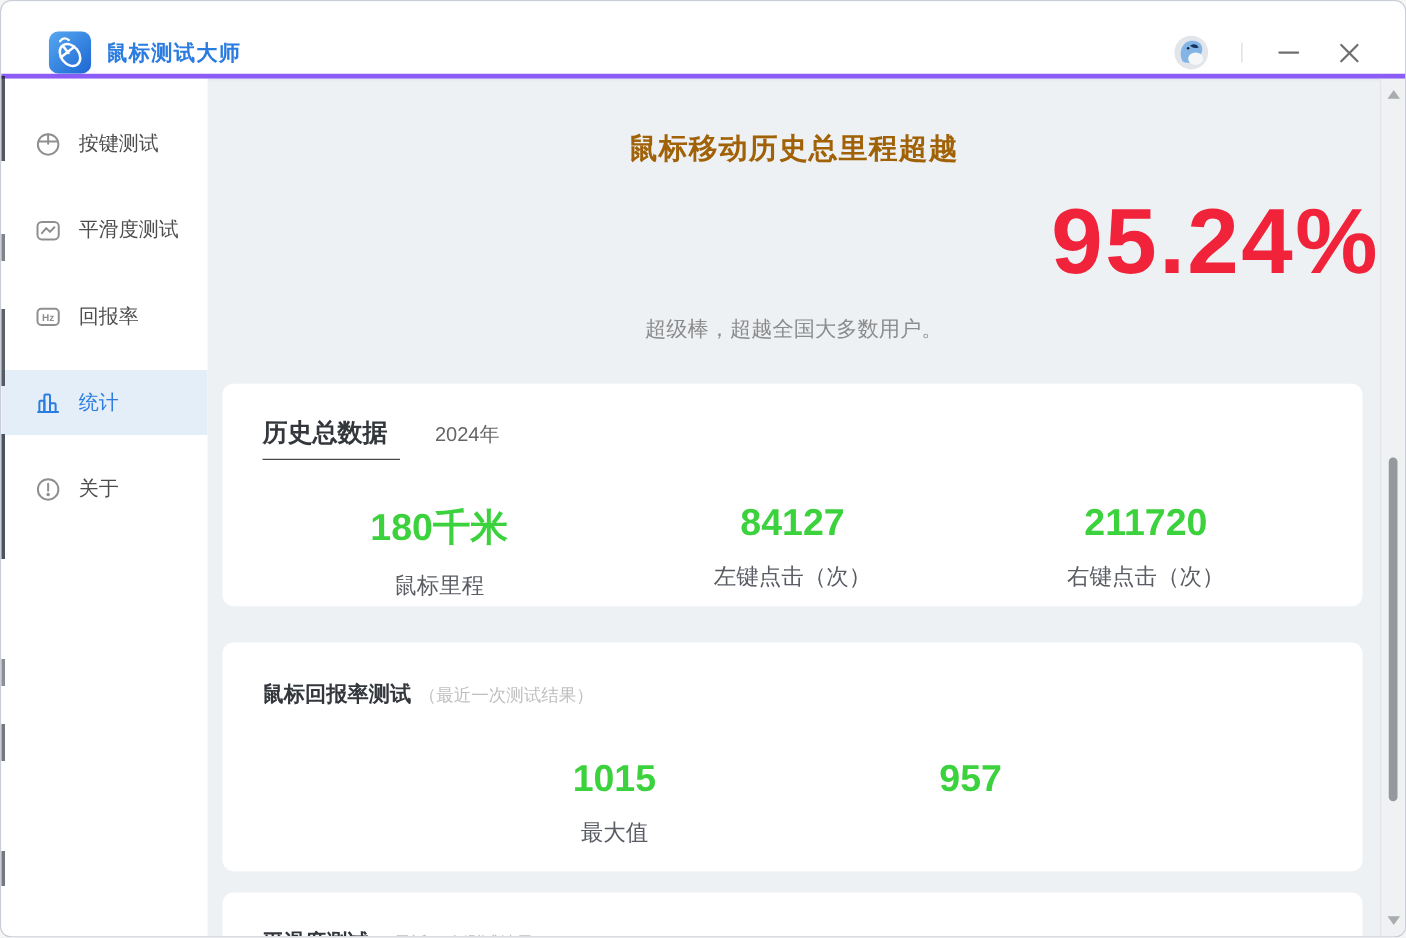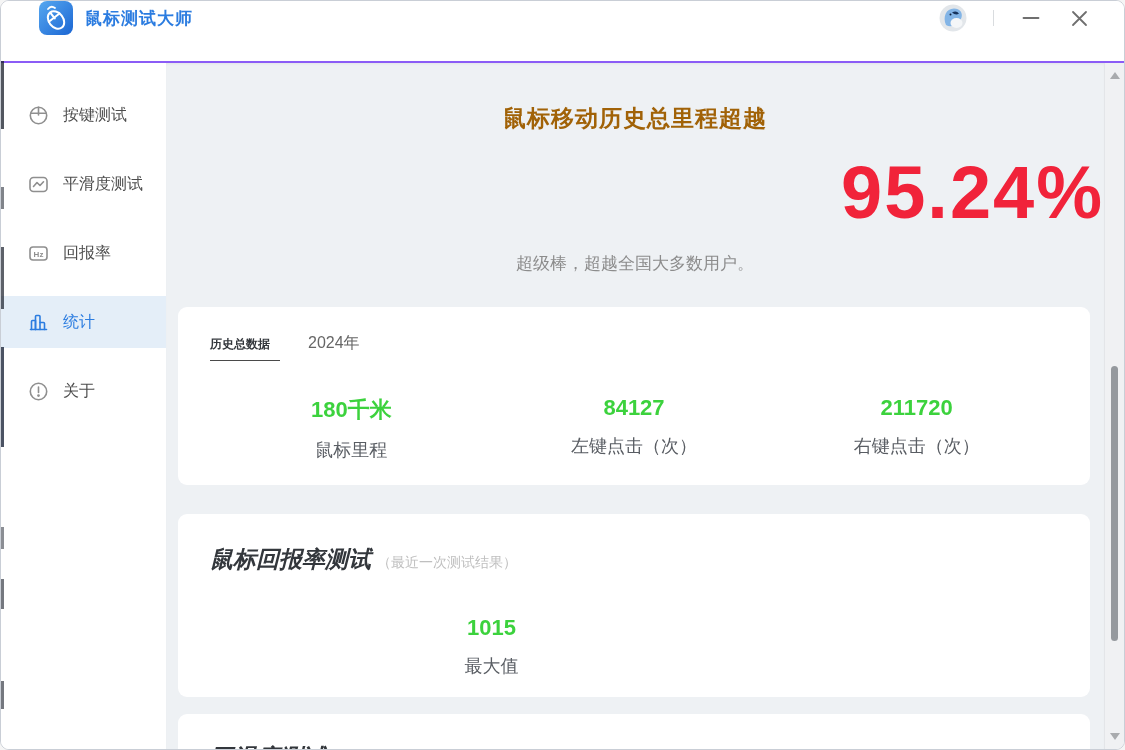--- a/index.html
+++ b/index.html
@@ -17,21 +17,21 @@
       transparent 120px 178px, rgba(24,30,42,.55) 178px 200px,
       transparent 200px 238px, rgba(24,30,42,.7) 238px 300px,
       transparent 300px 338px, rgba(30,40,60,.8) 338px 438px,
       transparent 438px 518px, rgba(24,30,42,.5) 518px 540px,
       transparent 540px 570px, rgba(24,30,42,.6) 570px 600px,
       transparent 600px 672px, rgba(24,30,42,.6) 672px 700px,
       transparent 700px);
   }
 
   
-  .titlebar { height:62px; background:#fff; display:flex; align-items:flex-start; justify-content:space-between; padding:0 28px 0 38px; border-bottom:2px solid #8b5cf6; }
+  .titlebar { height:62px; background:#fff; display:flex; align-items:flex-end; justify-content:space-between; padding:0 28px 0 38px; border-bottom:4px solid #8b5cf6; }
   .brand { display:flex; align-items:center; gap:12px; }
   .app-logo { width:34px; height:34px; display:block; }
   .app-title { font-size:17px; font-weight:bold; color:#2b7ce0; letter-spacing:1px; }
   .tb-right { display:flex; align-items:center; }
   .avatar { width:28px; height:28px; border-radius:50%; overflow:hidden; cursor:pointer; }
   .tb-divider { width:1px; height:16px; background:#d9dcdf; margin:0 20px 0 26px; }
   .win-btn { background:none; border:none; width:34px; height:34px; display:flex; align-items:center; justify-content:center; cursor:pointer; }
   .win-btn + .win-btn { margin-left:14px; }
 
   
@@ -47,30 +47,30 @@
   .page-heading { margin-top:40px; text-align:center; font-size:23px; font-weight:bold; color:#a16207; letter-spacing:1px; }
   .big-percent { margin-top:22px; text-align:right; font-size:74px; line-height:74px; font-weight:bold; color:#f1233a; letter-spacing:2px; }
   .summary-sub { margin-top:22px; text-align:center; font-size:17px; color:#8c8c8c; }
 
   
   .card { background:#fff; border-radius:9px; margin:0 14px 0 12px; }
   .card1 { margin-top:32px; height:178px; padding:26px 32px 0; }
   .card2 { margin-top:29px; height:183px; padding:30px 32px 0; }
   .card3 { margin-top:17px; height:120px; padding:28px 32px 0; }
   .tabs { display:flex; align-items:baseline; }
-  .tab-main { font-size:12px; font-weight:bold; color:#33373c; padding:0 10px 7px 0; border-bottom:1.5px solid #4a4a4a; cursor:pointer; }
+  .tab-main { font-size:20px; font-weight:bold; color:#33373c; padding:0 10px 7px 0; border-bottom:1.5px solid #4a4a4a; cursor:pointer; }
   .tab-year { font-size:16px; color:#666; margin-left:28px; cursor:pointer; }
   .stats-row { display:flex; margin-top:34px; }
   .stats-row .stat { flex:1; text-align:center; }
   .stats-row.two { justify-content:center; margin-top:40px; }
   .stats-row.two .stat { flex:0 0 285px; }
-  .stat-value { font-size:22px; font-weight:bold; color:#3cd23d; }
+  .stat-value { font-size:30px; font-weight:bold; color:#3cd23d; }
   .stat-label { margin-top:13px; font-size:18px; color:#595d63; }
   .card-head { display:flex; align-items:baseline; }
-  .card-title { font-size:23px; font-weight:bold; color:#33373c;font-style:italic; }
+  .card-title { font-size:17px; font-weight:bold; color:#33373c; }
   .card-sub { font-size:14px; color:#bfbfbf; margin-left:6px; }
 
   
   .scrollbar { width:20px; flex-shrink:0; background:#f0f1f3; border-left:1px solid #e3e5e8; position:relative; }
   .sb-arrow { position:absolute; left:50%; transform:translateX(-50%); width:0; height:0; cursor:pointer; }
   .sb-up { top:9px; border-left:5px solid transparent; border-right:5px solid transparent; border-bottom:7px solid #a9abae; }
   .sb-down { bottom:9px; border-left:5px solid transparent; border-right:5px solid transparent; border-top:7px solid #a9abae; }
   .sb-thumb { position:absolute; left:6px; top:303px; width:7px; height:275px; border-radius:4px; background:#95999e; cursor:pointer; }
 </style>
 </head>
@@ -195,20 +195,21 @@
         <div class="card-head">
           <span class="card-title">鼠标回报率测试</span>
           <span class="card-sub">（最近一次测试结果）</span>
         </div>
         <div class="stats-row two">
           <div class="stat">
             <div class="stat-value">1015</div>
             <div class="stat-label">最大值</div>
           </div>
           <div class="stat">
+            <div class="stat-value">957</div>
           </div>
         </div>
       </div>
 
       <div class="card card3">
         <div class="card-head">
           <span class="card-title">平滑度测试</span>
           <span class="card-sub">（最近一次测试结果）</span>
         </div>
       </div>

